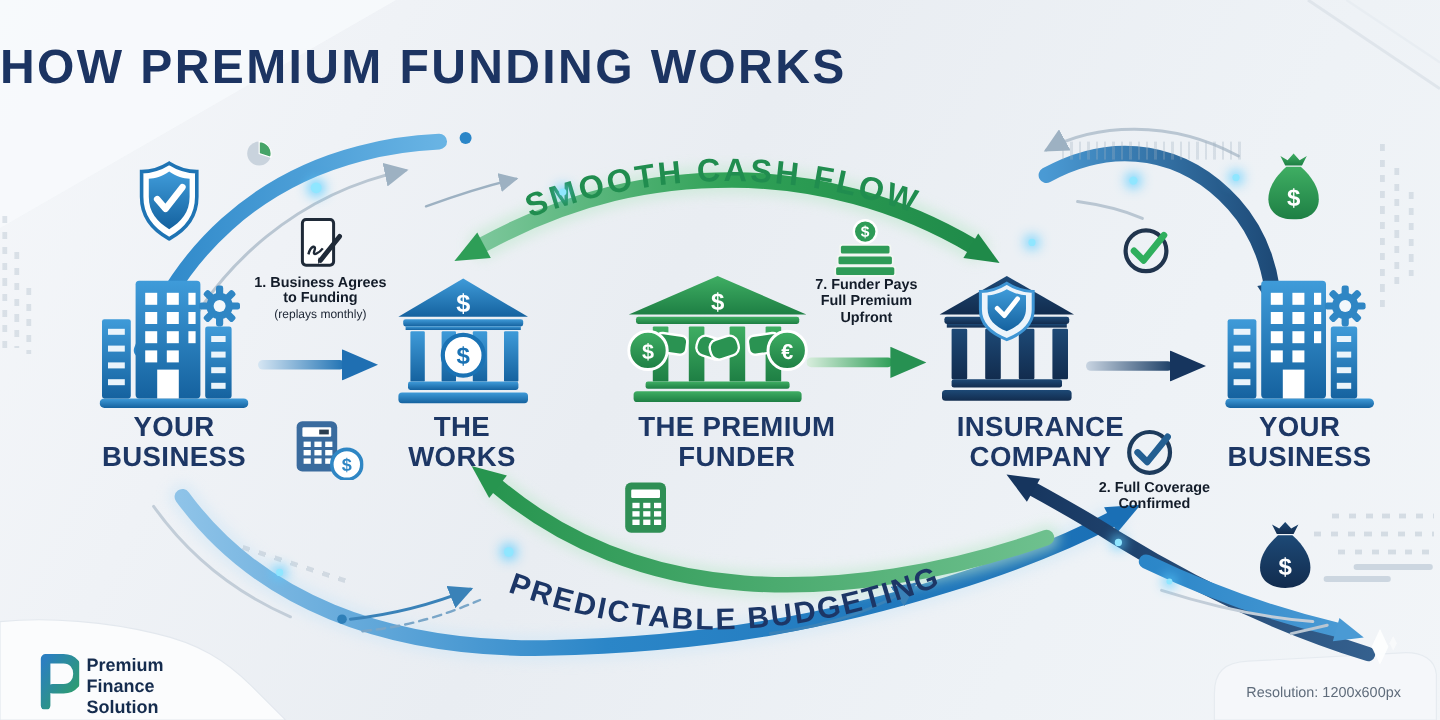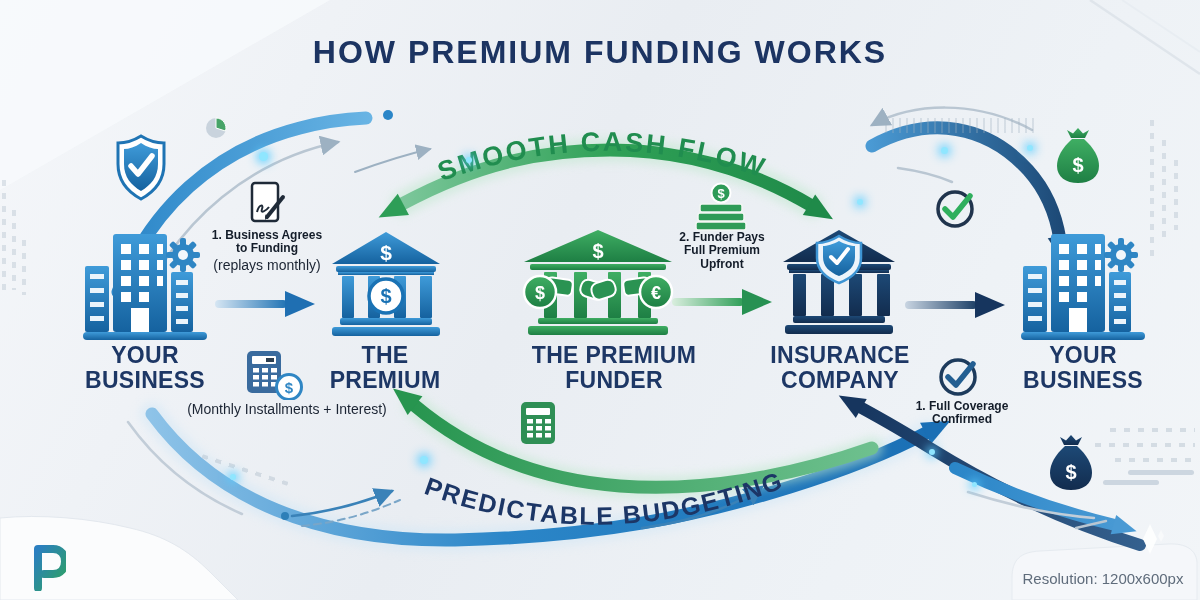--- a/index.html
+++ b/index.html
@@ -1,31 +1,31 @@
 <!DOCTYPE html>
 <html><head>
 <meta charset="utf-8">
 <style>
   html,body{margin:0;padding:0;background:#dfe3e8;}
   .stage{position:relative;width:1200px;height:600px;overflow:hidden;
     font-family:"Liberation Sans",sans-serif;
     background:linear-gradient(118deg,#f5f7fa 0%,#e9edf2 45%,#eef2f6 75%,#f2f5f8 100%);}
   .abs{position:absolute;}
-  .title{position:absolute;top:34px;left:0;width:100%;text-align:center;
-    font-size:32px;font-weight:bold;color:#1c3462;letter-spacing:2px;}
+  .title{position:absolute;top:34px;left:0;width:100%;text-align:left;
+    font-size:40px;font-weight:bold;color:#1c3462;letter-spacing:2px;}
   .entity-label{position:absolute;top:343px;text-align:center;font-weight:bold;
     font-size:23px;line-height:1.07;color:#1d3765;white-space:pre-line;letter-spacing:.3px;}
   .step{position:absolute;text-align:center;}
   .step-title{font-weight:bold;font-size:12px;line-height:1.12;color:#131c29;white-space:pre-line;}
-  .step-note{font-size:14px;color:#1b2433;margin-top:1px;}
+  .step-note{font-size:10px;color:#1b2433;margin-top:1px;}
   .step-left{text-align:left;}
   .logo-text{position:absolute;left:72px;top:546px;font-weight:bold;font-size:15px;
     line-height:1.18;color:#152c4e;white-space:pre-line;}
   .footer-res{position:absolute;left:1013px;top:570px;width:180px;text-align:center;
-    font-size:15px;color:#5f6c7b;}
+    font-size:12px;color:#5f6c7b;}
   .dot{position:absolute;border-radius:50%;background:#8fe6ff;
     box-shadow:0 0 10px 3px rgba(90,205,255,.85);}
   .dot-solid{position:absolute;border-radius:50%;background:#2e7fb8;}
   .dashcol{position:absolute;width:4px;opacity:.35;
     background:repeating-linear-gradient(180deg,#a9b8c6 0 6px,transparent 6px 13px);}
   .dashrow{position:absolute;height:4px;opacity:.4;
     background:repeating-linear-gradient(90deg,#a9b8c6 0 6px,transparent 6px 14px);}
   .tickbar{position:absolute;opacity:.3;
     background:repeating-linear-gradient(90deg,#9fb0bf 0 2px,transparent 2px 7px);}
   .bar{position:absolute;height:5px;border-radius:3px;background:#c3ced9;opacity:.8;}
@@ -276,21 +276,21 @@
         <rect x="38" y="46" width="12" height="42" rx="1"></rect>
       <rect x="64" y="46" width="12" height="42" rx="1"></rect>
         <rect x="90" y="46" width="12" height="42" rx="1"></rect>
     </g>
     <rect x="10" y="88" width="92" height="7" rx="2" fill="url(#gBlue)"></rect>
     <rect x="2" y="97" width="108" height="9" rx="3" fill="url(#gBlue)"></rect>
     <circle cx="56" cy="66" r="17" fill="#ffffff" stroke="#1a72b4" stroke-width="3.5"></circle>
     <text x="56" y="73" text-anchor="middle" font-size="20" fill="#1a72b4">$</text>
   </svg>
   <div class="entity-label" style="left:285px;width:200px">THE
-PREMIUM</div>
+WORKS</div>
 
   <svg class="abs" style="left:520px;top:228px" width="156" height="108" viewBox="0 0 156 108">
     <polygon points="78,2 152,34 4,34" fill="url(#gGreen)"></polygon>
     <rect x="10" y="36" width="136" height="6" rx="2" fill="url(#gGreen)"></rect>
     <text x="78" y="30" text-anchor="middle" font-size="20" fill="#fff">$</text>
     <g fill="url(#gGreen)">
       <rect x="24" y="44" width="13" height="46" rx="1"></rect>
         <rect x="54" y="44" width="13" height="46" rx="1"></rect>
       <rect x="88" y="44" width="13" height="46" rx="1"></rect>
         <rect x="118" y="44" width="13" height="46" rx="1"></rect>
@@ -322,21 +322,21 @@
         <rect x="96" y="46" width="13" height="42" rx="1"></rect>
     </g>
     <rect x="12" y="88" width="92" height="7" rx="2" fill="url(#gNavy)"></rect>
     <rect x="4" y="97" width="108" height="9" rx="3" fill="url(#gNavy)"></rect>
     <g transform="translate(58,26)">
       <path d="M0,-18 C8,-13 16,-11 22,-11 L22,4 C22,16 13,24 0,29 C-13,24 -22,16 -22,4 L-22,-11 C-16,-11 -8,-13 0,-18 Z" fill="#ecf4fb" stroke="#3e95d4" stroke-width="2.5"></path>
       <path d="M0,-13 C6,-9.5 12,-8 16,-8 L16,3 C16,12 10,18 0,22 C-10,18 -16,12 -16,3 L-16,-8 C-12,-8 -6,-9.5 0,-13 Z" fill="url(#gBlue)"></path>
       <polyline points="-8,3 -2,9 9,-5" fill="none" stroke="#ffffff" stroke-width="4" stroke-linecap="round" stroke-linejoin="round"></polyline>
     </g>
   </svg>
-  <div class="entity-label" style="left:730px;width:220px">INSURANCE
+  <div class="entity-label" style="left:757px;width:220px">INSURANCE
 COMPANY</div>
 
   <svg class="abs" style="left:1021px;top:224px" width="124" height="118" viewBox="0 0 124 118">
     <rect x="0" y="108" width="124" height="8" rx="4" fill="url(#gBlue)"></rect>
     <rect x="2" y="42" width="24" height="66" rx="2" fill="url(#gBlue)"></rect>
     <g fill="#eaf4fb">
       <rect x="7" y="50" width="14" height="5"></rect>
         <rect x="7" y="64" width="14" height="5"></rect>
       <rect x="7" y="78" width="14" height="5"></rect>
         <rect x="7" y="92" width="14" height="5"></rect>
@@ -394,21 +394,21 @@
   </svg>
 
   <svg class="abs" style="left:695px;top:182px" width="52" height="50" viewBox="0 0 52 50">
     <rect x="5" y="22" width="42" height="8" rx="2" fill="#2e9b57" stroke="#f2f6f3" stroke-width="1.5"></rect>
     <rect x="3" y="31" width="46" height="8" rx="2" fill="#2e9b57" stroke="#f2f6f3" stroke-width="1.5"></rect>
     <rect x="1" y="40" width="50" height="8" rx="2" fill="#2e9b57" stroke="#f2f6f3" stroke-width="1.5"></rect>
     <circle cx="26" cy="11" r="9.5" fill="#2e9b57" stroke="#fff" stroke-width="2"></circle>
     <text x="26" y="15.5" text-anchor="middle" font-size="13" fill="#fff">$</text>
   </svg>
   <div class="step" style="left:647px;top:231px;width:150px">
-    <div class="step-title">2. Funder Pays
+    <div class="step-title">7. Funder Pays
 Full Premium
 Upfront</div>
   </div>
   <svg class="abs" style="left:672px;top:289px" width="100" height="26" viewBox="0 0 100 26">
     <rect x="0" y="9" width="72" height="8" rx="4" fill="url(#aGreen)"></rect>
     <polygon points="70,0 100,13 70,26" fill="#279152"></polygon>
   </svg>
 
   <svg class="abs" style="left:932px;top:184px" width="46" height="46" viewBox="0 0 46 46">
     <circle cx="23" cy="25" r="17" fill="none" stroke="#20344d" stroke-width="3.5"></circle>
@@ -447,29 +447,28 @@
         <rect x="15" y="25" width="6" height="4.5"></rect>
         <rect x="24" y="25" width="6" height="4.5"></rect>
       <rect x="6" y="32" width="6" height="4.5"></rect>
         <rect x="15" y="32" width="6" height="4.5"></rect>
         <rect x="24" y="32" width="6" height="4.5"></rect>
     </g>
     <circle cx="42" cy="37" r="12.5" fill="#ffffff" stroke="#2f86c4" stroke-width="3"></circle>
     <text x="42" y="42.5" text-anchor="middle" font-size="15" fill="#2f86c4">$</text>
   </svg>
   <div class="step" style="left:157px;top:400px;width:260px">
-    <div class="step-note">(Monthly Installments + Interest)</div>
   </div>
 
   <svg class="abs" style="left:935px;top:352px" width="46" height="46" viewBox="0 0 46 46">
     <circle cx="23" cy="25" r="17" fill="none" stroke="#1d3b5c" stroke-width="3.5"></circle>
     <polyline points="13,25 21,33 38,12" fill="none" stroke="#235f92" stroke-width="5.5" stroke-linecap="round" stroke-linejoin="round"></polyline>
   </svg>
   <div class="step" style="left:887px;top:400px;width:150px">
-    <div class="step-title">1. Full Coverage
+    <div class="step-title">2. Full Coverage
 Confirmed</div>
   </div>
 
   <div class="dot" style="left:259px;top:152px;width:9px;height:9px"></div>
   <div class="dot" style="left:466px;top:157px;width:6px;height:6px"></div>
   <div class="dot" style="left:941px;top:147px;width:7px;height:7px"></div>
   <div class="dot" style="left:857px;top:199px;width:6px;height:6px"></div>
   <div class="dot" style="left:1027px;top:145px;width:6px;height:6px"></div>
   <div class="dot" style="left:420px;top:456px;width:8px;height:8px"></div>
   <div class="dot" style="left:230px;top:474px;width:6px;height:6px"></div>
@@ -478,16 +477,19 @@
   <div class="dot-solid" style="left:281px;top:512px;width:8px;height:8px"></div>
 
   <svg class="abs" style="left:1133px;top:522px" width="34" height="34" viewBox="0 0 34 34">
     <polygon points="17,2 24,17 17,32 10,17" fill="#fdfefe" opacity=".95"></polygon>
     <polygon points="28,8 31,14 28,20 25,14" fill="#fdfefe" opacity=".6"></polygon>
   </svg>
 
   <svg class="abs" style="left:28px;top:541px" width="38" height="50" viewBox="0 0 38 50">
     <path d="M10,47 L10,8 L25,8 C33,8 37,14 37,20.5 C37,27 33,33 25,33 L16,33" fill="none" stroke="url(#gLogo)" stroke-width="8" stroke-linecap="round" stroke-linejoin="round"></path>
   </svg>
+  <div class="logo-text">Premium
+Finance
+Solution</div>
 
   <div class="footer-res">Resolution: 1200x600px</div>
 
 </div>
 
 </body></html>

